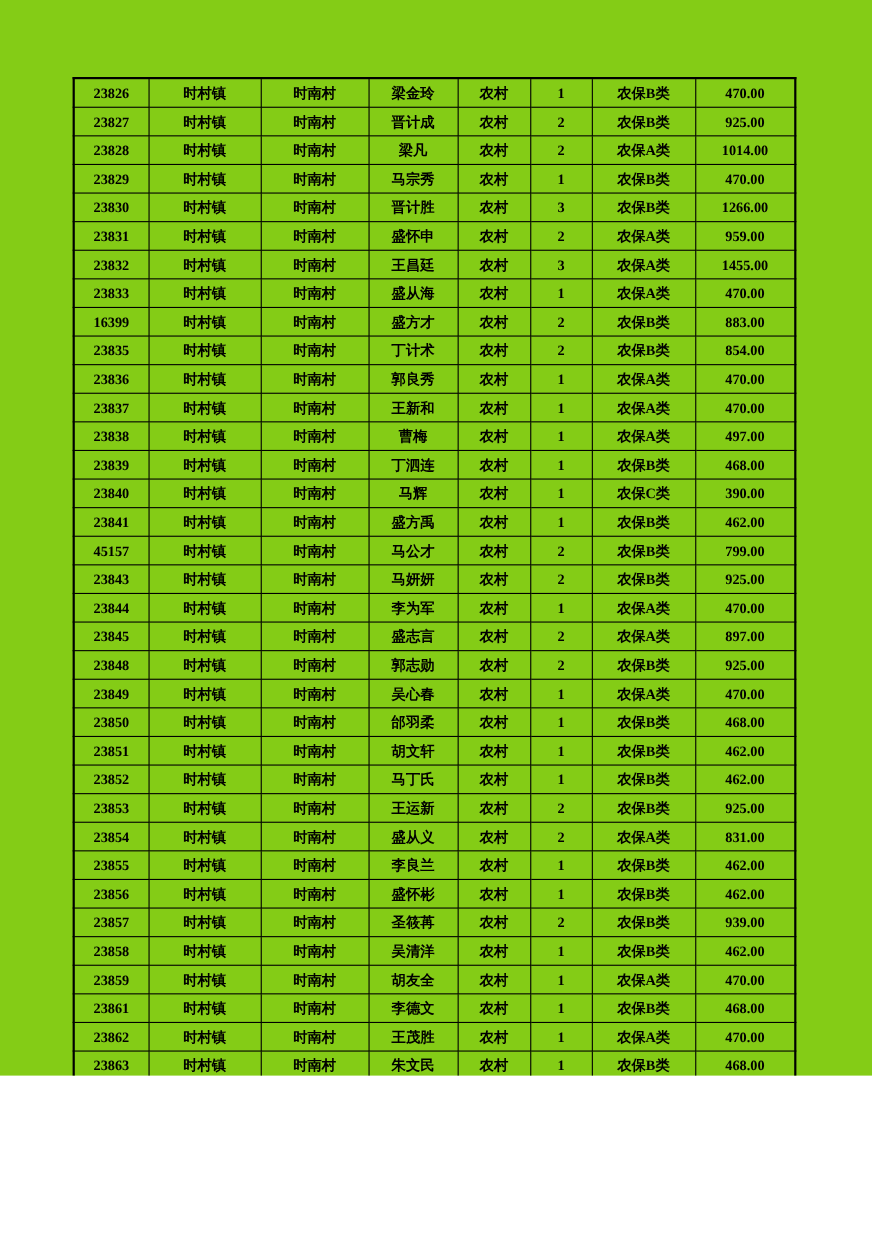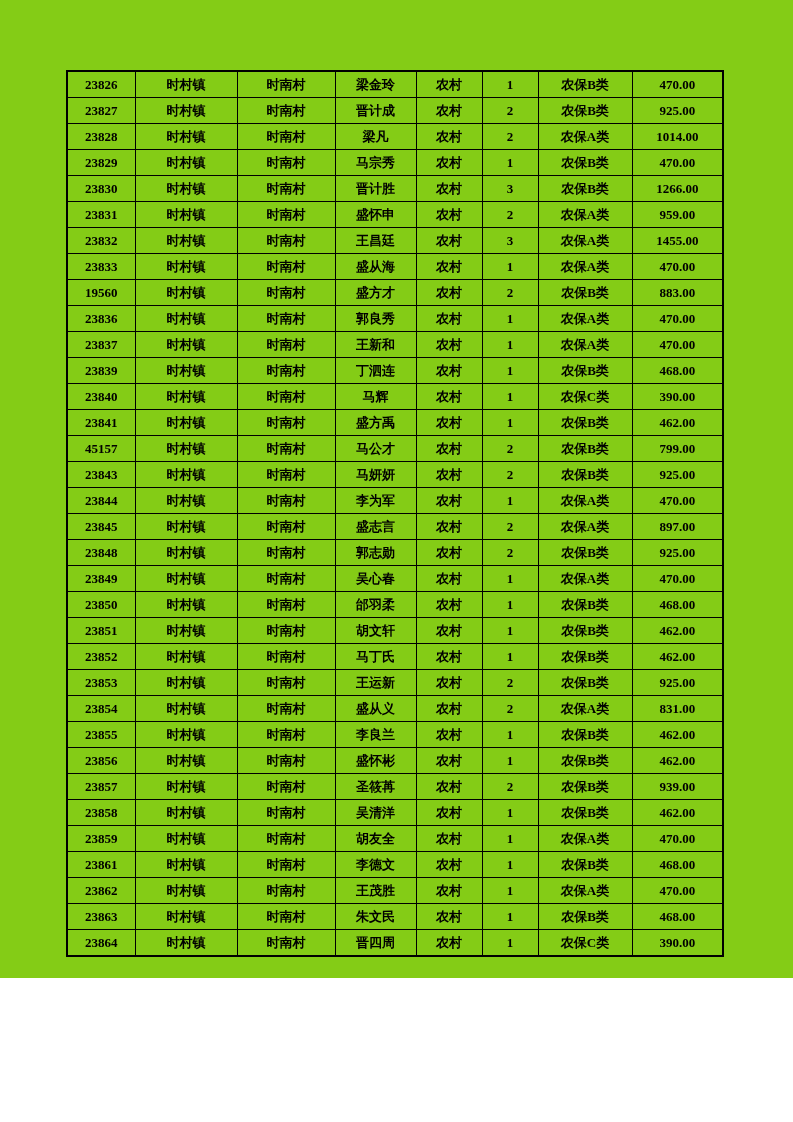--- a/index.html
+++ b/index.html
@@ -137,48 +137,68 @@
           <td>23833</td>
           <td>时村镇</td>
           <td>时南村</td>
           <td>盛从海</td>
           <td>农村</td>
           <td>1</td>
           <td>农保A类</td>
           <td>470.00</td>
         </tr>
         <tr>
-          <td>19560</td>
+          <td>16399</td>
           <td>时村镇</td>
           <td>时南村</td>
           <td>盛方才</td>
           <td>农村</td>
           <td>2</td>
           <td>农保B类</td>
           <td>883.00</td>
         </tr>
         <tr>
+          <td>23835</td>
+          <td>时村镇</td>
+          <td>时南村</td>
+          <td>丁计术</td>
+          <td>农村</td>
+          <td>2</td>
+          <td>农保B类</td>
+          <td>854.00</td>
+        </tr>
+        <tr>
           <td>23836</td>
           <td>时村镇</td>
           <td>时南村</td>
           <td>郭良秀</td>
           <td>农村</td>
           <td>1</td>
           <td>农保A类</td>
           <td>470.00</td>
         </tr>
         <tr>
           <td>23837</td>
           <td>时村镇</td>
           <td>时南村</td>
           <td>王新和</td>
           <td>农村</td>
           <td>1</td>
           <td>农保A类</td>
           <td>470.00</td>
+        </tr>
+        <tr>
+          <td>23838</td>
+          <td>时村镇</td>
+          <td>时南村</td>
+          <td>曹梅</td>
+          <td>农村</td>
+          <td>1</td>
+          <td>农保A类</td>
+          <td>497.00</td>
         </tr>
         <tr>
           <td>23839</td>
           <td>时村镇</td>
           <td>时南村</td>
           <td>丁泗连</td>
           <td>农村</td>
           <td>1</td>
           <td>农保B类</td>
           <td>468.00</td>

